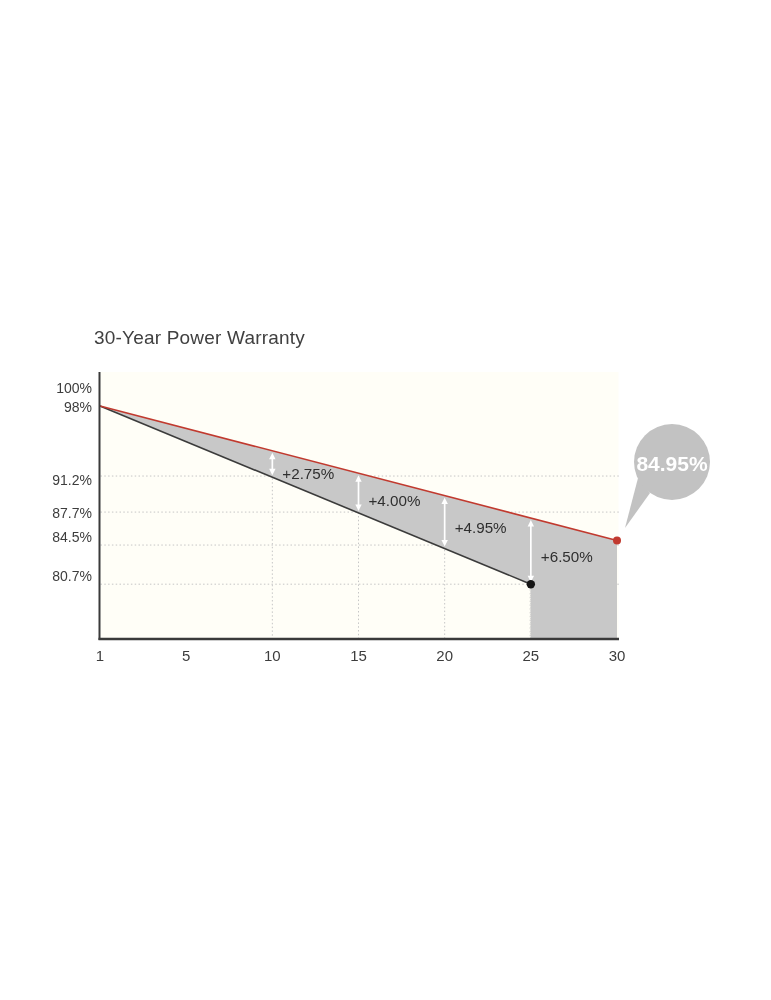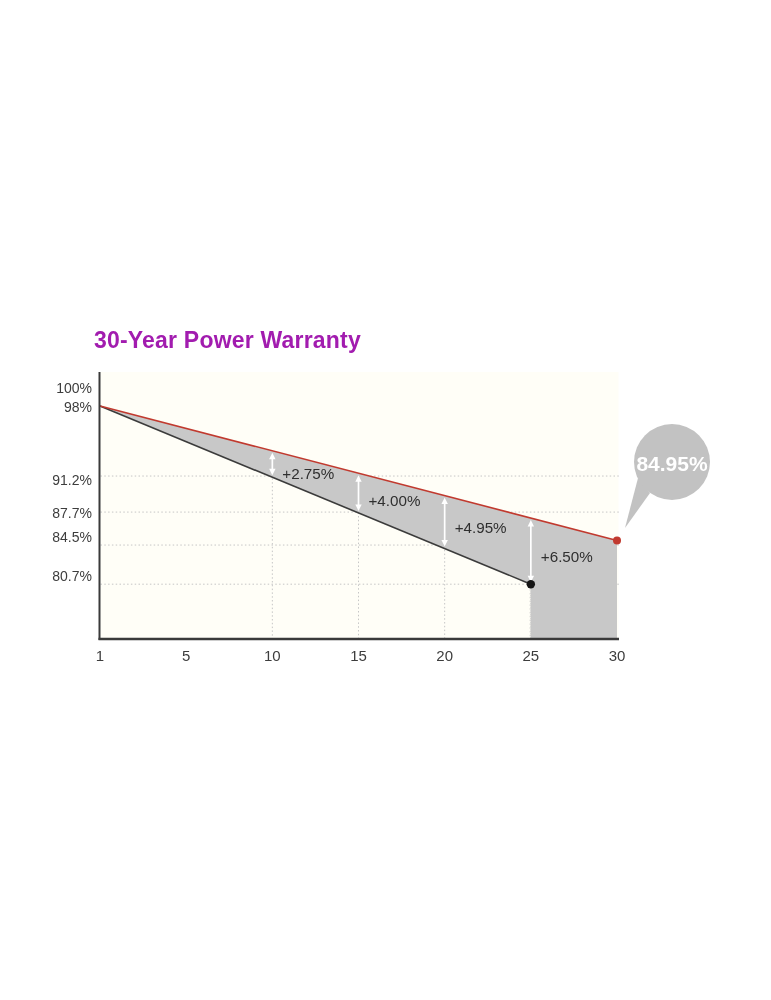--- a/index.html
+++ b/index.html
@@ -1,19 +1,19 @@
 <!DOCTYPE html>
 <html><head>
 <meta charset="utf-8">
 <style>
   html,body{margin:0;padding:0;background:#ffffff;}
   .page{position:relative;width:771px;height:1000px;background:#ffffff;overflow:hidden;
         font-family:"Liberation Sans","DejaVu Sans",sans-serif;}
-  .chart-title{position:absolute;left:94px;top:327px;font-size:23px;font-weight:700;
-               color:#a21caf;letter-spacing:0.2px;}
+  .chart-title{position:absolute;left:94px;top:327px;font-size:19px;font-weight:400;
+               color:#404040;letter-spacing:0.2px;}
   svg{position:absolute;left:0;top:0;}
   svg text{font-family:"Liberation Sans","DejaVu Sans",sans-serif;}
 </style>
 </head>
 <body>
 
 <div class="page">
   <div class="chart-title">30-Year Power Warranty</div>
   <svg id="chart-svg" width="771" height="1000" viewBox="0 0 771 1000">
       <rect x="100.5" y="372" width="518" height="266.5" fill="#fffef7"></rect>

